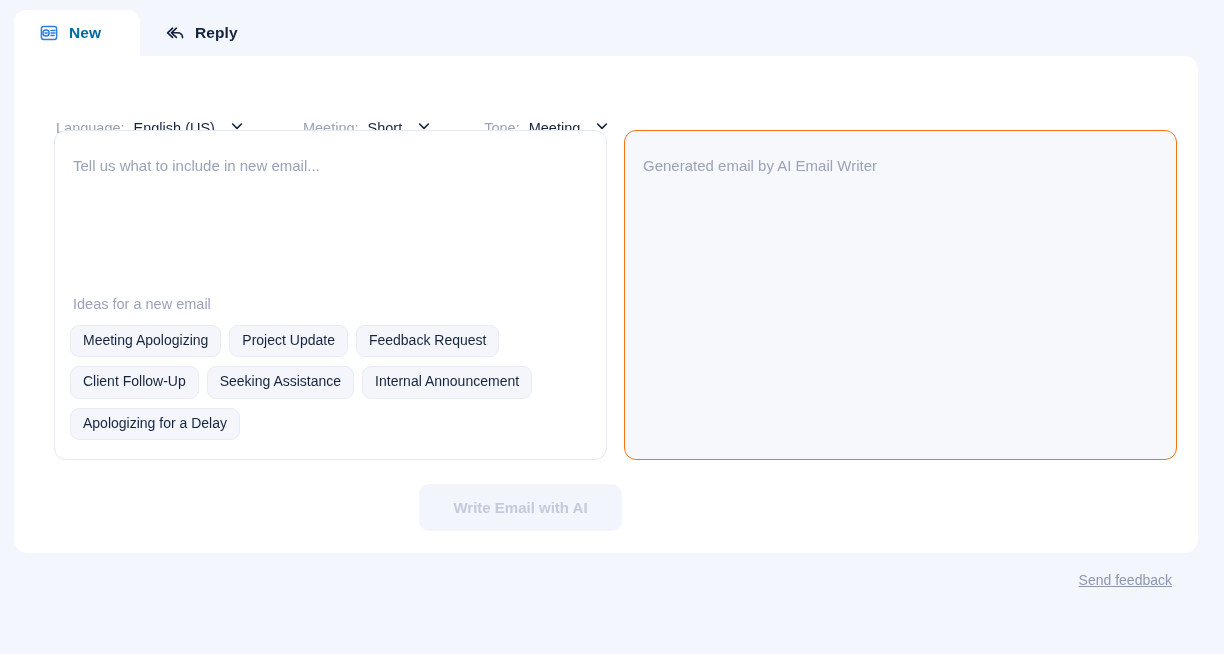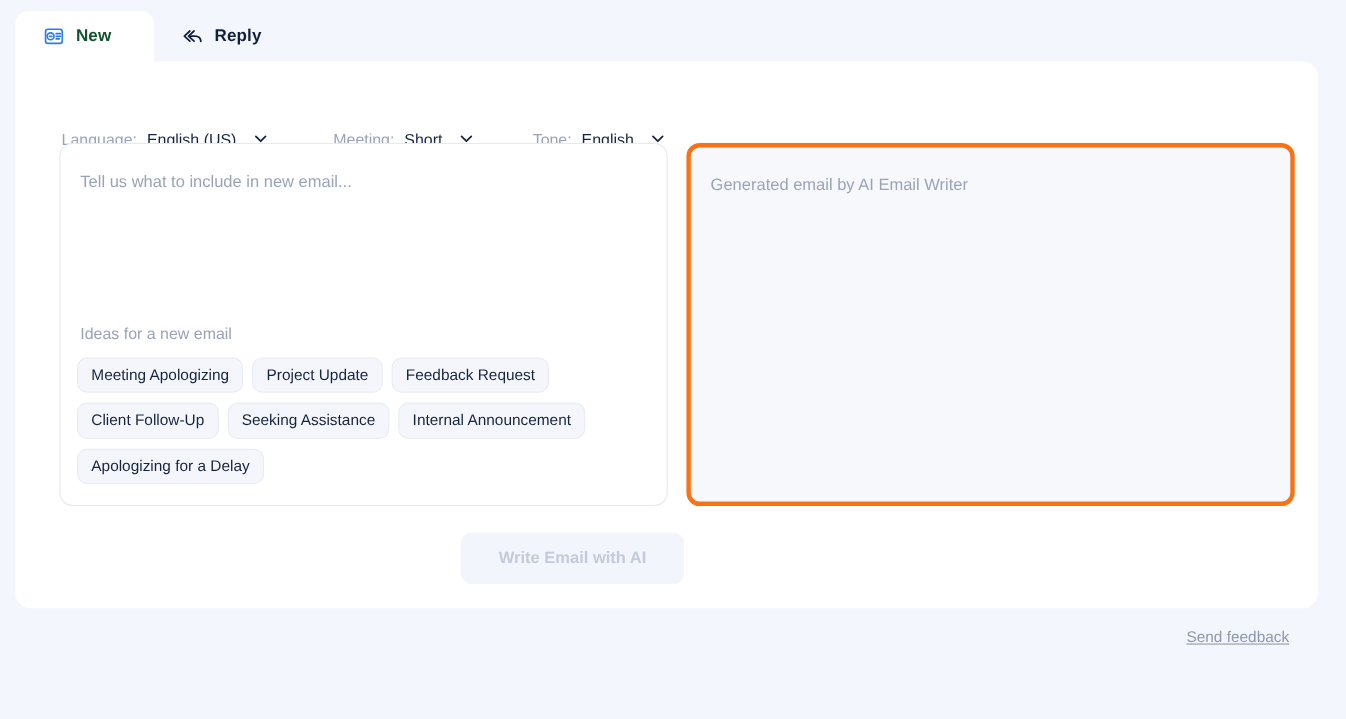--- a/index.html
+++ b/index.html
@@ -33,21 +33,21 @@
     padding: 0 22px 0 24px;
     border-radius: 12px 12px 0 0;
     cursor: pointer;
     user-select: none;
   }
   .tab.active {
     background: #ffffff;
     min-width: 126px;
   }
   .tab-label { font-size: 15.5px; font-weight: 700; letter-spacing: .1px; }
-  .tab.active .tab-label { color: #14532d; }
+  .tab.active .tab-label { color: #0369a1; }
   .tab.inactive .tab-label { color: #12223c; }
   .tab-icon { display: flex; align-items: center; justify-content: center; width: 22px; height: 22px; }
 
   
   .card {
     position: absolute;
     left: 14px; top: 56px;
     width: 1184px; height: 497px;
     background: #ffffff;
     border-radius: 0 14px 14px 14px;
@@ -85,21 +85,21 @@
     width: 553px; height: 330px;
     background: #ffffff;
     border: 1px solid #e5e9f2;
     border-radius: 12px;
     position: relative;
     padding: 24px 18px 16px 18px;
   }
   .panel-right {
     width: 553px; height: 330px;
     background: #f7f8fc;
-    border: 4px solid #f97316;
+    border: 1px solid #f97316;
     border-radius: 12px;
     padding: 24px 18px 16px 18px;
   }
   .placeholder {
     color: #9aa3b8;
     font-size: 15px;
     line-height: 1.4;
   }
   .ideas-label {
     position: absolute;
@@ -222,21 +222,21 @@
             </svg>
           </span>
         </span>
       </div>
 
       <div class="gap-md"></div>
 
       <div class="opt">
         <span class="opt-label">Tone:</span>
         <span class="opt-control">
-          <span class="opt-value">English</span>
+          <span class="opt-value">Meeting</span>
           <span class="chev">
             <svg width="16" height="16" viewBox="0 0 16 16" fill="none">
               <path d="M3.6 6 L8 10.4 L12.4 6" stroke="#16253f" stroke-width="1.6" stroke-linecap="round" stroke-linejoin="round"></path>
             </svg>
           </span>
         </span>
       </div>
 
     </div>
 

